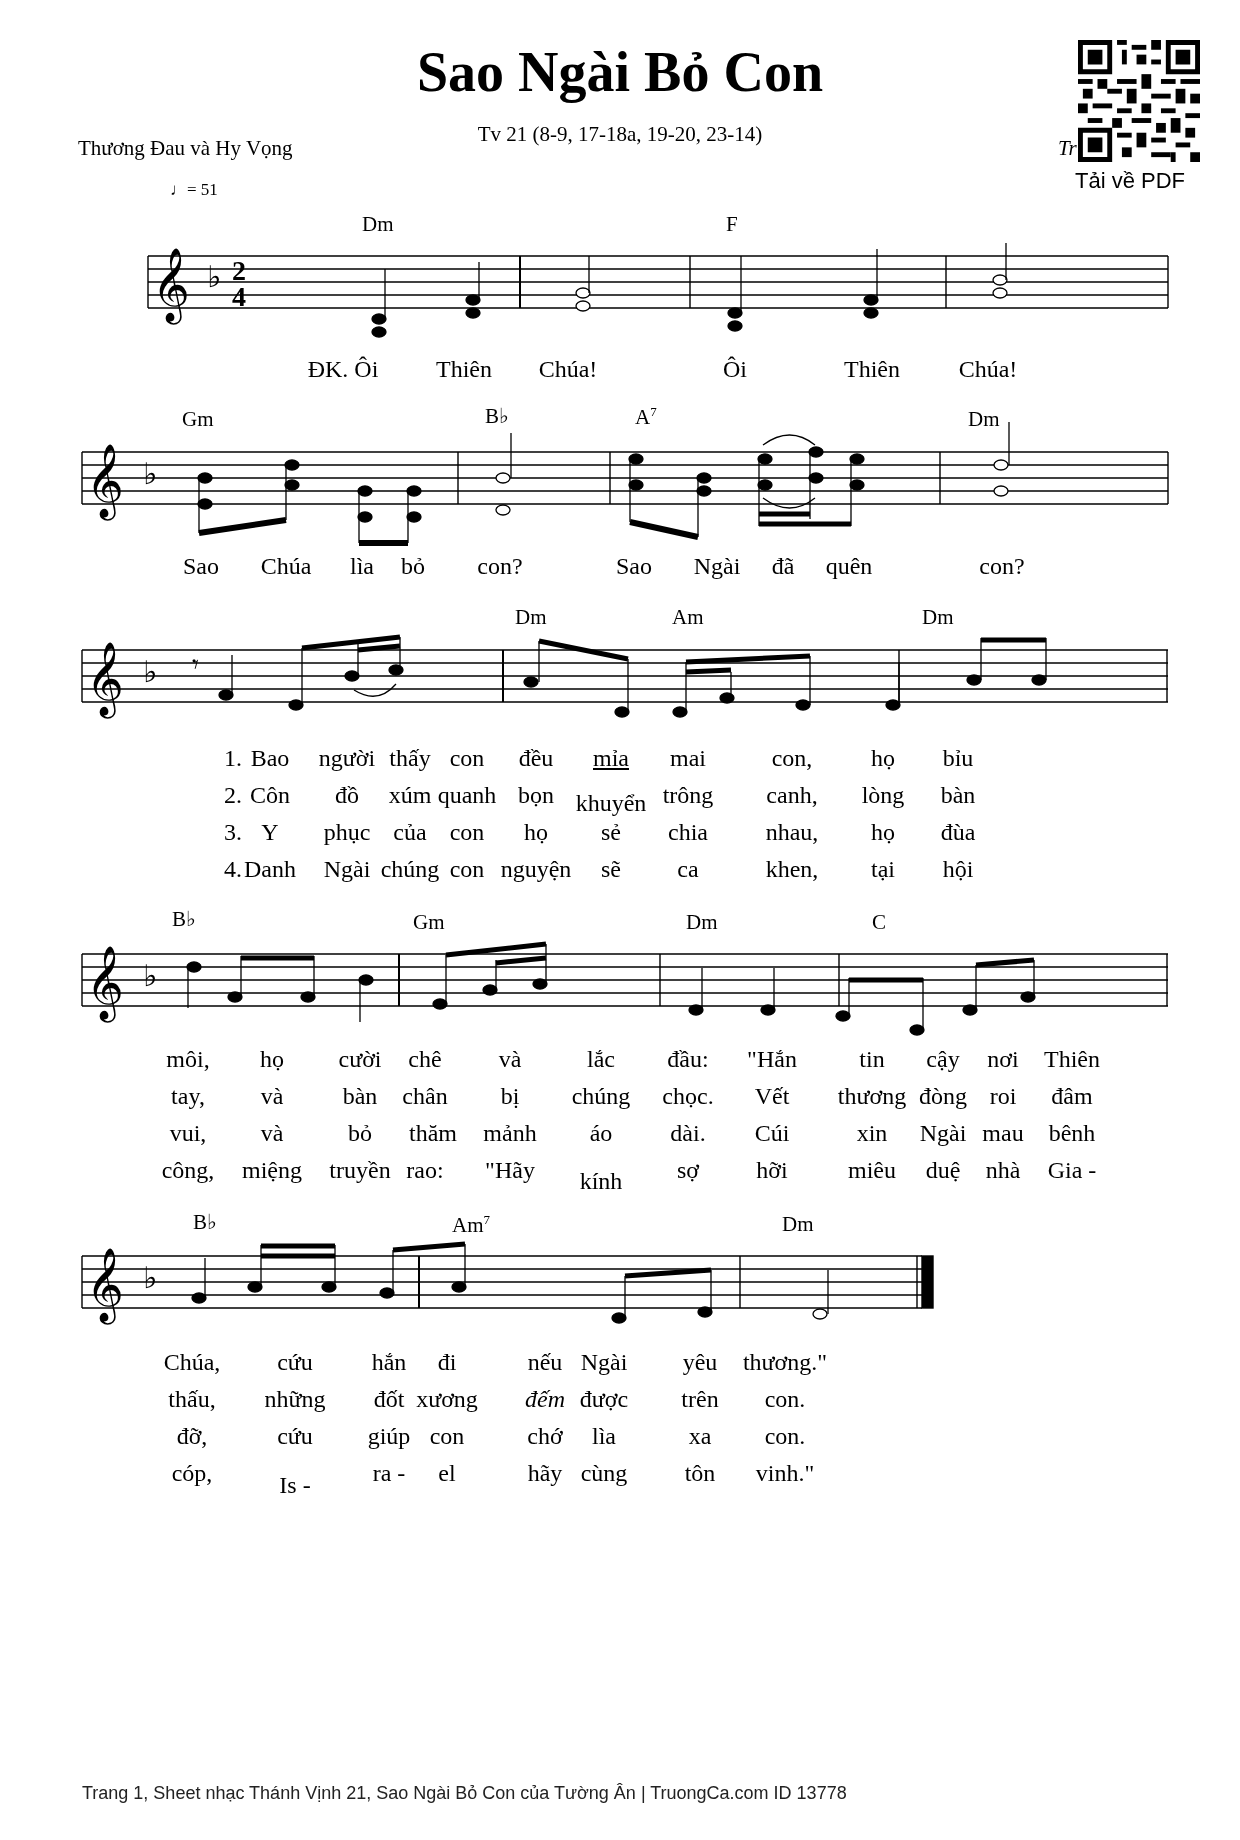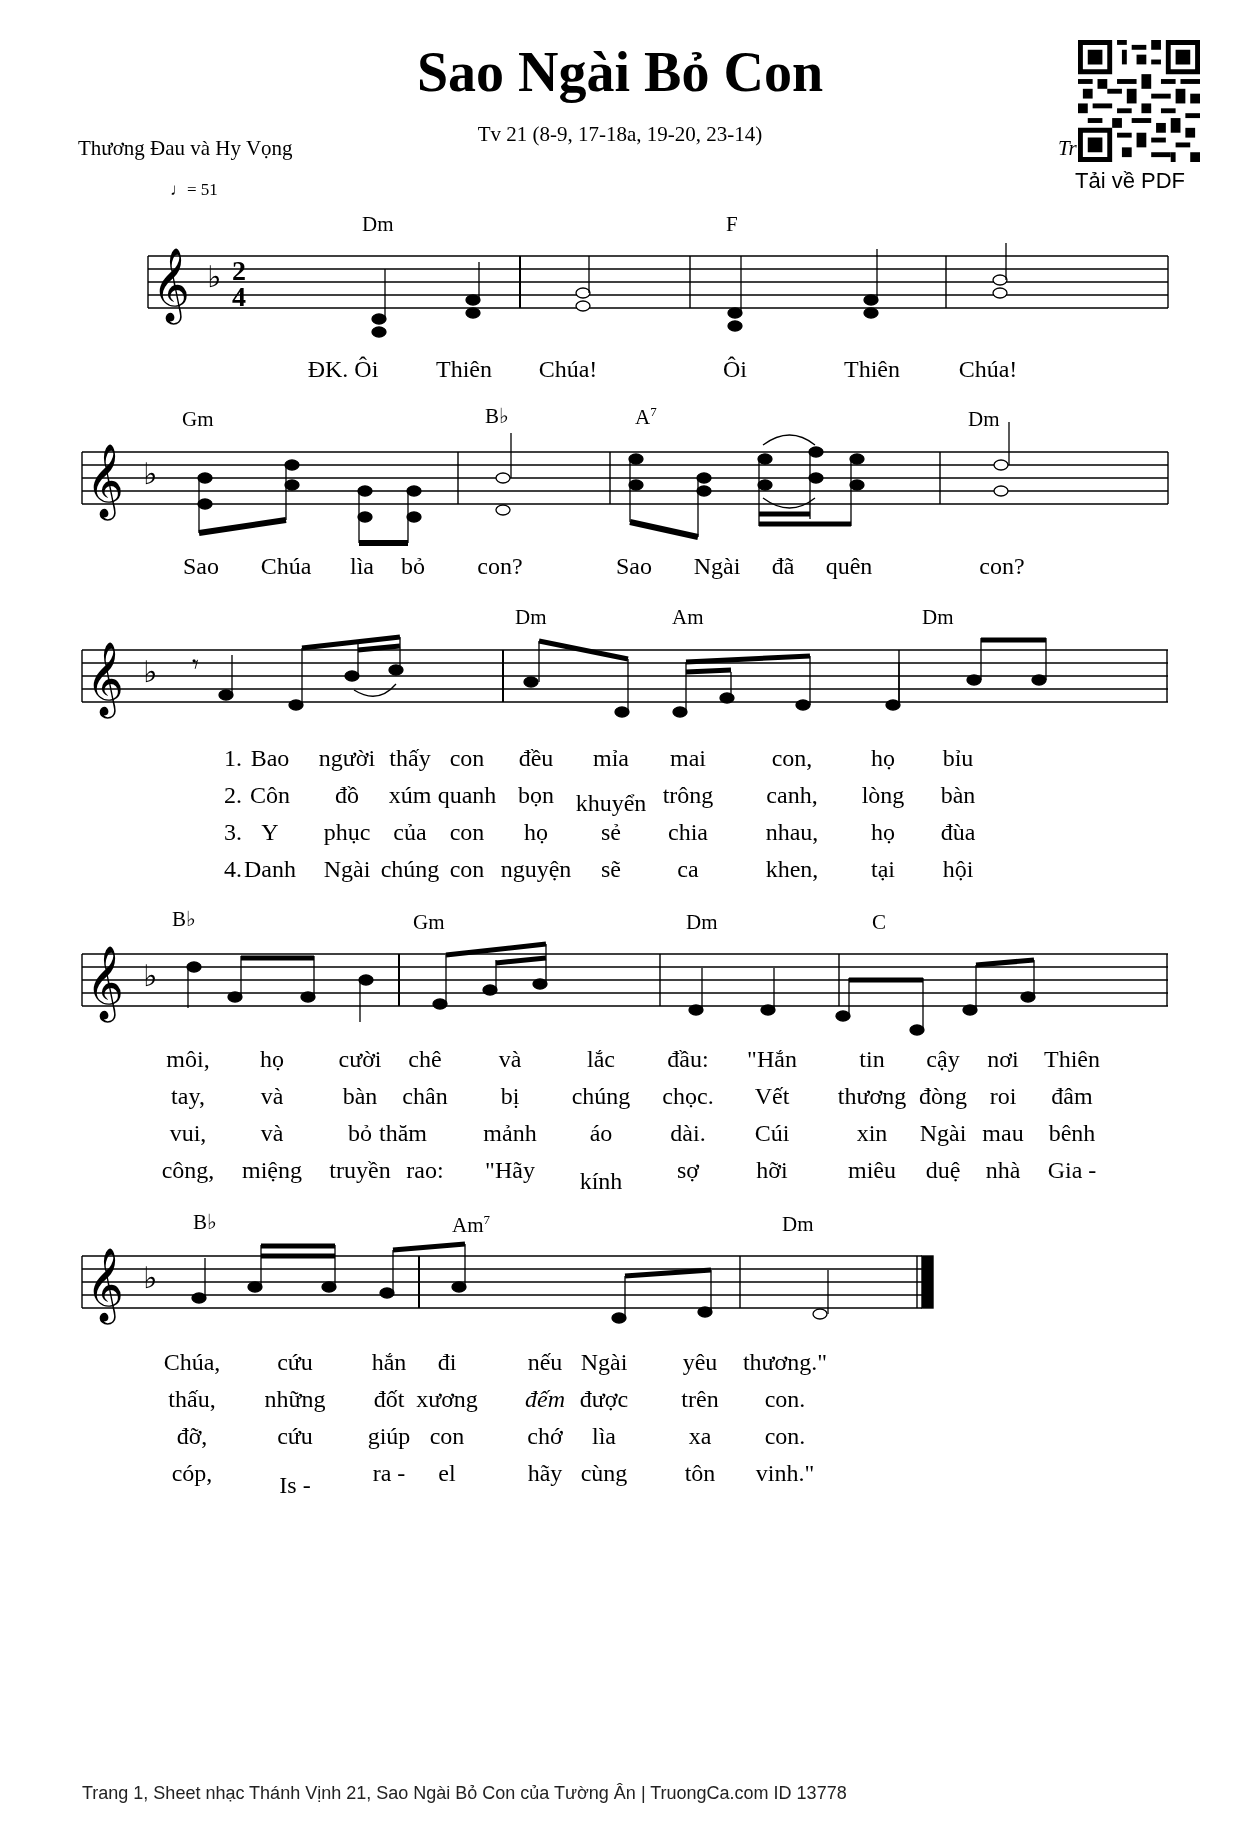--- a/index.html
+++ b/index.html
@@ -346,21 +346,21 @@
   <div class="abs chord" style="left:672px;top:605px">Am</div>
   <div class="abs chord" style="left:922px;top:605px">Dm</div>
 </div>
 <div id="verse-lyrics-3">
     <div class="abs lyric" style="left: 233px; top: 745px;">1.</div>
     <div class="abs lyric" style="left: 270px; top: 745px;">Bao</div>
     <div class="abs lyric" style="left: 347px; top: 745px;">người</div>
     <div class="abs lyric" style="left: 410px; top: 745px;">thấy</div>
     <div class="abs lyric" style="left: 467px; top: 745px;">con</div>
     <div class="abs lyric" style="left: 536px; top: 745px;">đều</div>
-    <div class="abs lyric" style="left: 611px; top: 745px;">mỉa</div>
+    <div class="abs lyric" style="left: 611px; top: 745px; text-decoration: underline;">mỉa</div>
     <div class="abs lyric" style="left: 688px; top: 745px;">mai</div>
     <div class="abs lyric" style="left: 792px; top: 745px;">con,</div>
     <div class="abs lyric" style="left: 883px; top: 745px;">họ</div>
     <div class="abs lyric" style="left: 958px; top: 745px;">bỉu</div>
     <div class="abs lyric" style="left: 233px; top: 782px;">2.</div>
     <div class="abs lyric" style="left: 270px; top: 782px;">Côn</div>
     <div class="abs lyric" style="left: 347px; top: 782px;">đồ</div>
     <div class="abs lyric" style="left: 410px; top: 782px;">xúm</div>
     <div class="abs lyric" style="left: 467px; top: 782px;">quanh</div>
     <div class="abs lyric" style="left: 536px; top: 782px;">bọn</div>
@@ -420,21 +420,21 @@
     <div class="abs lyric" style="left: 601px; top: 1083px;">chúng</div>
     <div class="abs lyric" style="left: 688px; top: 1083px;">chọc.</div>
     <div class="abs lyric" style="left: 772px; top: 1083px;">Vết</div>
     <div class="abs lyric" style="left: 872px; top: 1083px;">thương</div>
     <div class="abs lyric" style="left: 943px; top: 1083px;">đòng</div>
     <div class="abs lyric" style="left: 1003px; top: 1083px;">roi</div>
     <div class="abs lyric" style="left: 1072px; top: 1083px;">đâm</div>
     <div class="abs lyric" style="left: 188px; top: 1120px;">vui,</div>
     <div class="abs lyric" style="left: 272px; top: 1120px;">và</div>
     <div class="abs lyric" style="left: 360px; top: 1120px;">bỏ</div>
-    <div class="abs lyric" style="left: 403px; top: 1120px;">thăm</div>
+    <div class="abs lyric" style="left: 433px; top: 1120px;">thăm</div>
     <div class="abs lyric" style="left: 510px; top: 1120px;">mảnh</div>
     <div class="abs lyric" style="left: 601px; top: 1120px;">áo</div>
     <div class="abs lyric" style="left: 688px; top: 1120px;">dài.</div>
     <div class="abs lyric" style="left: 772px; top: 1120px;">Cúi</div>
     <div class="abs lyric" style="left: 872px; top: 1120px;">xin</div>
     <div class="abs lyric" style="left: 943px; top: 1120px;">Ngài</div>
     <div class="abs lyric" style="left: 1003px; top: 1120px;">mau</div>
     <div class="abs lyric" style="left: 1072px; top: 1120px;">bênh</div>
     <div class="abs lyric" style="left: 188px; top: 1157px;">công,</div>
     <div class="abs lyric" style="left: 272px; top: 1157px;">miệng</div>

